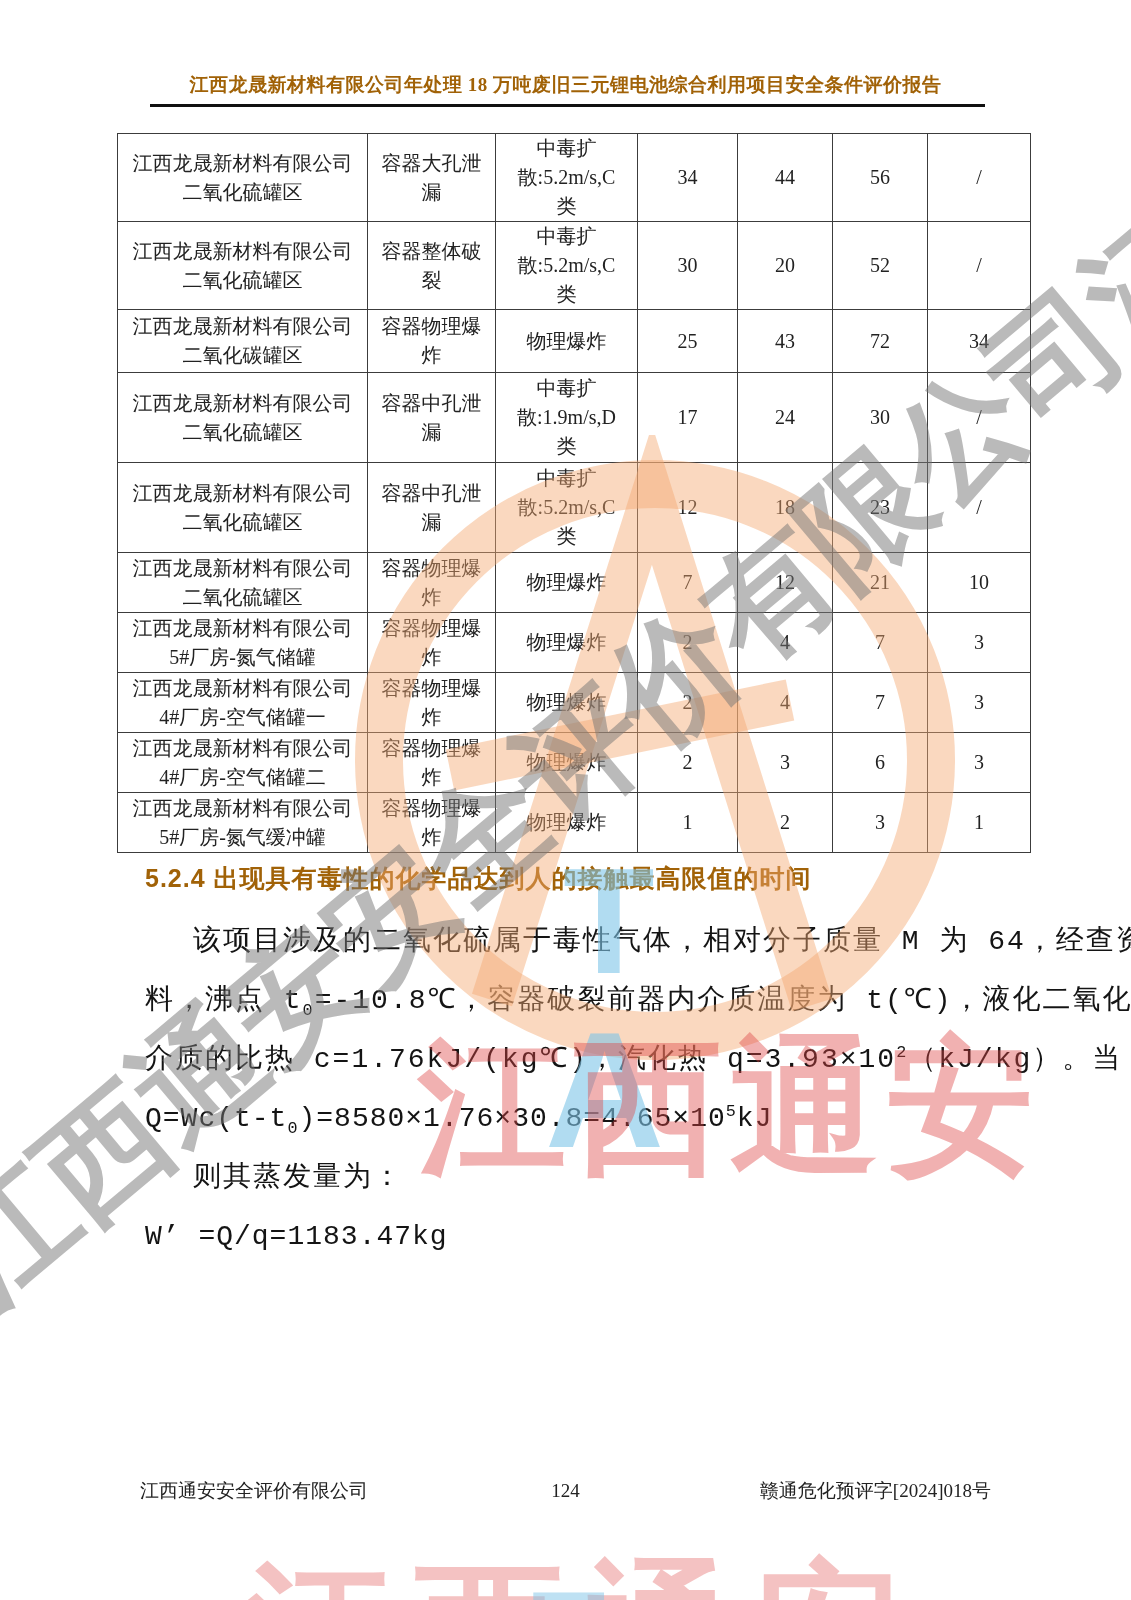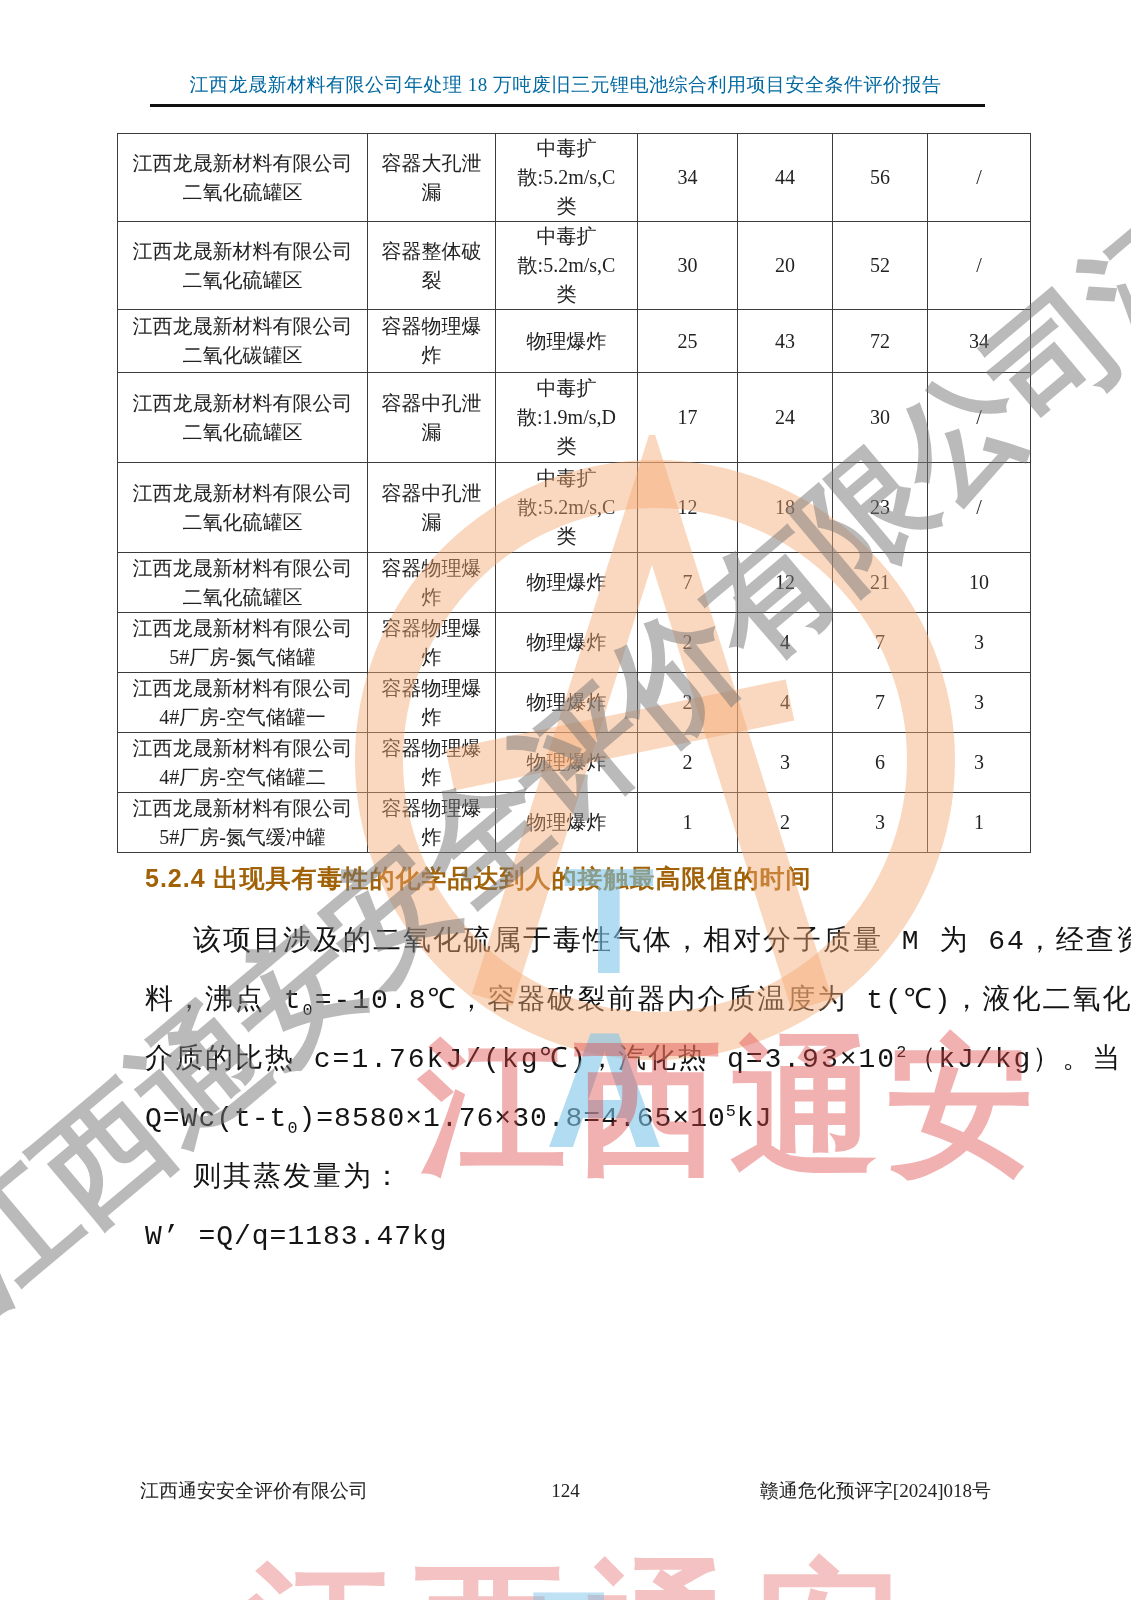--- a/index.html
+++ b/index.html
@@ -4,21 +4,21 @@
 <style>
   html,body{margin:0;padding:0;background:#e8e8e8;}
   .page{
     position:relative;width:1131px;height:1600px;background:#ffffff;
     margin:0 auto;overflow:hidden;
     font-family:"Liberation Serif","DejaVu Serif",serif;color:#1c1c1c;
   }
   
   .doc-title{
     position:absolute;top:72px;left:0;width:100%;text-align:center;
-    font-size:19px;font-weight:normal;letter-spacing:0.5px;color:#0369a1;
+    font-size:19px;font-weight:bold;letter-spacing:0.5px;color:#a16207;
   }
   .title-rule{position:absolute;top:104px;left:150px;width:835px;height:3px;background:#101010;}
   
   table.risk{
     position:absolute;top:133px;left:117px;border-collapse:collapse;table-layout:fixed;
     font-size:20px;color:#222;
   }
   table.risk td{
     border:1px solid #3c3c3c;text-align:center;vertical-align:middle;
     line-height:29px;padding:0 2px;overflow:hidden;

